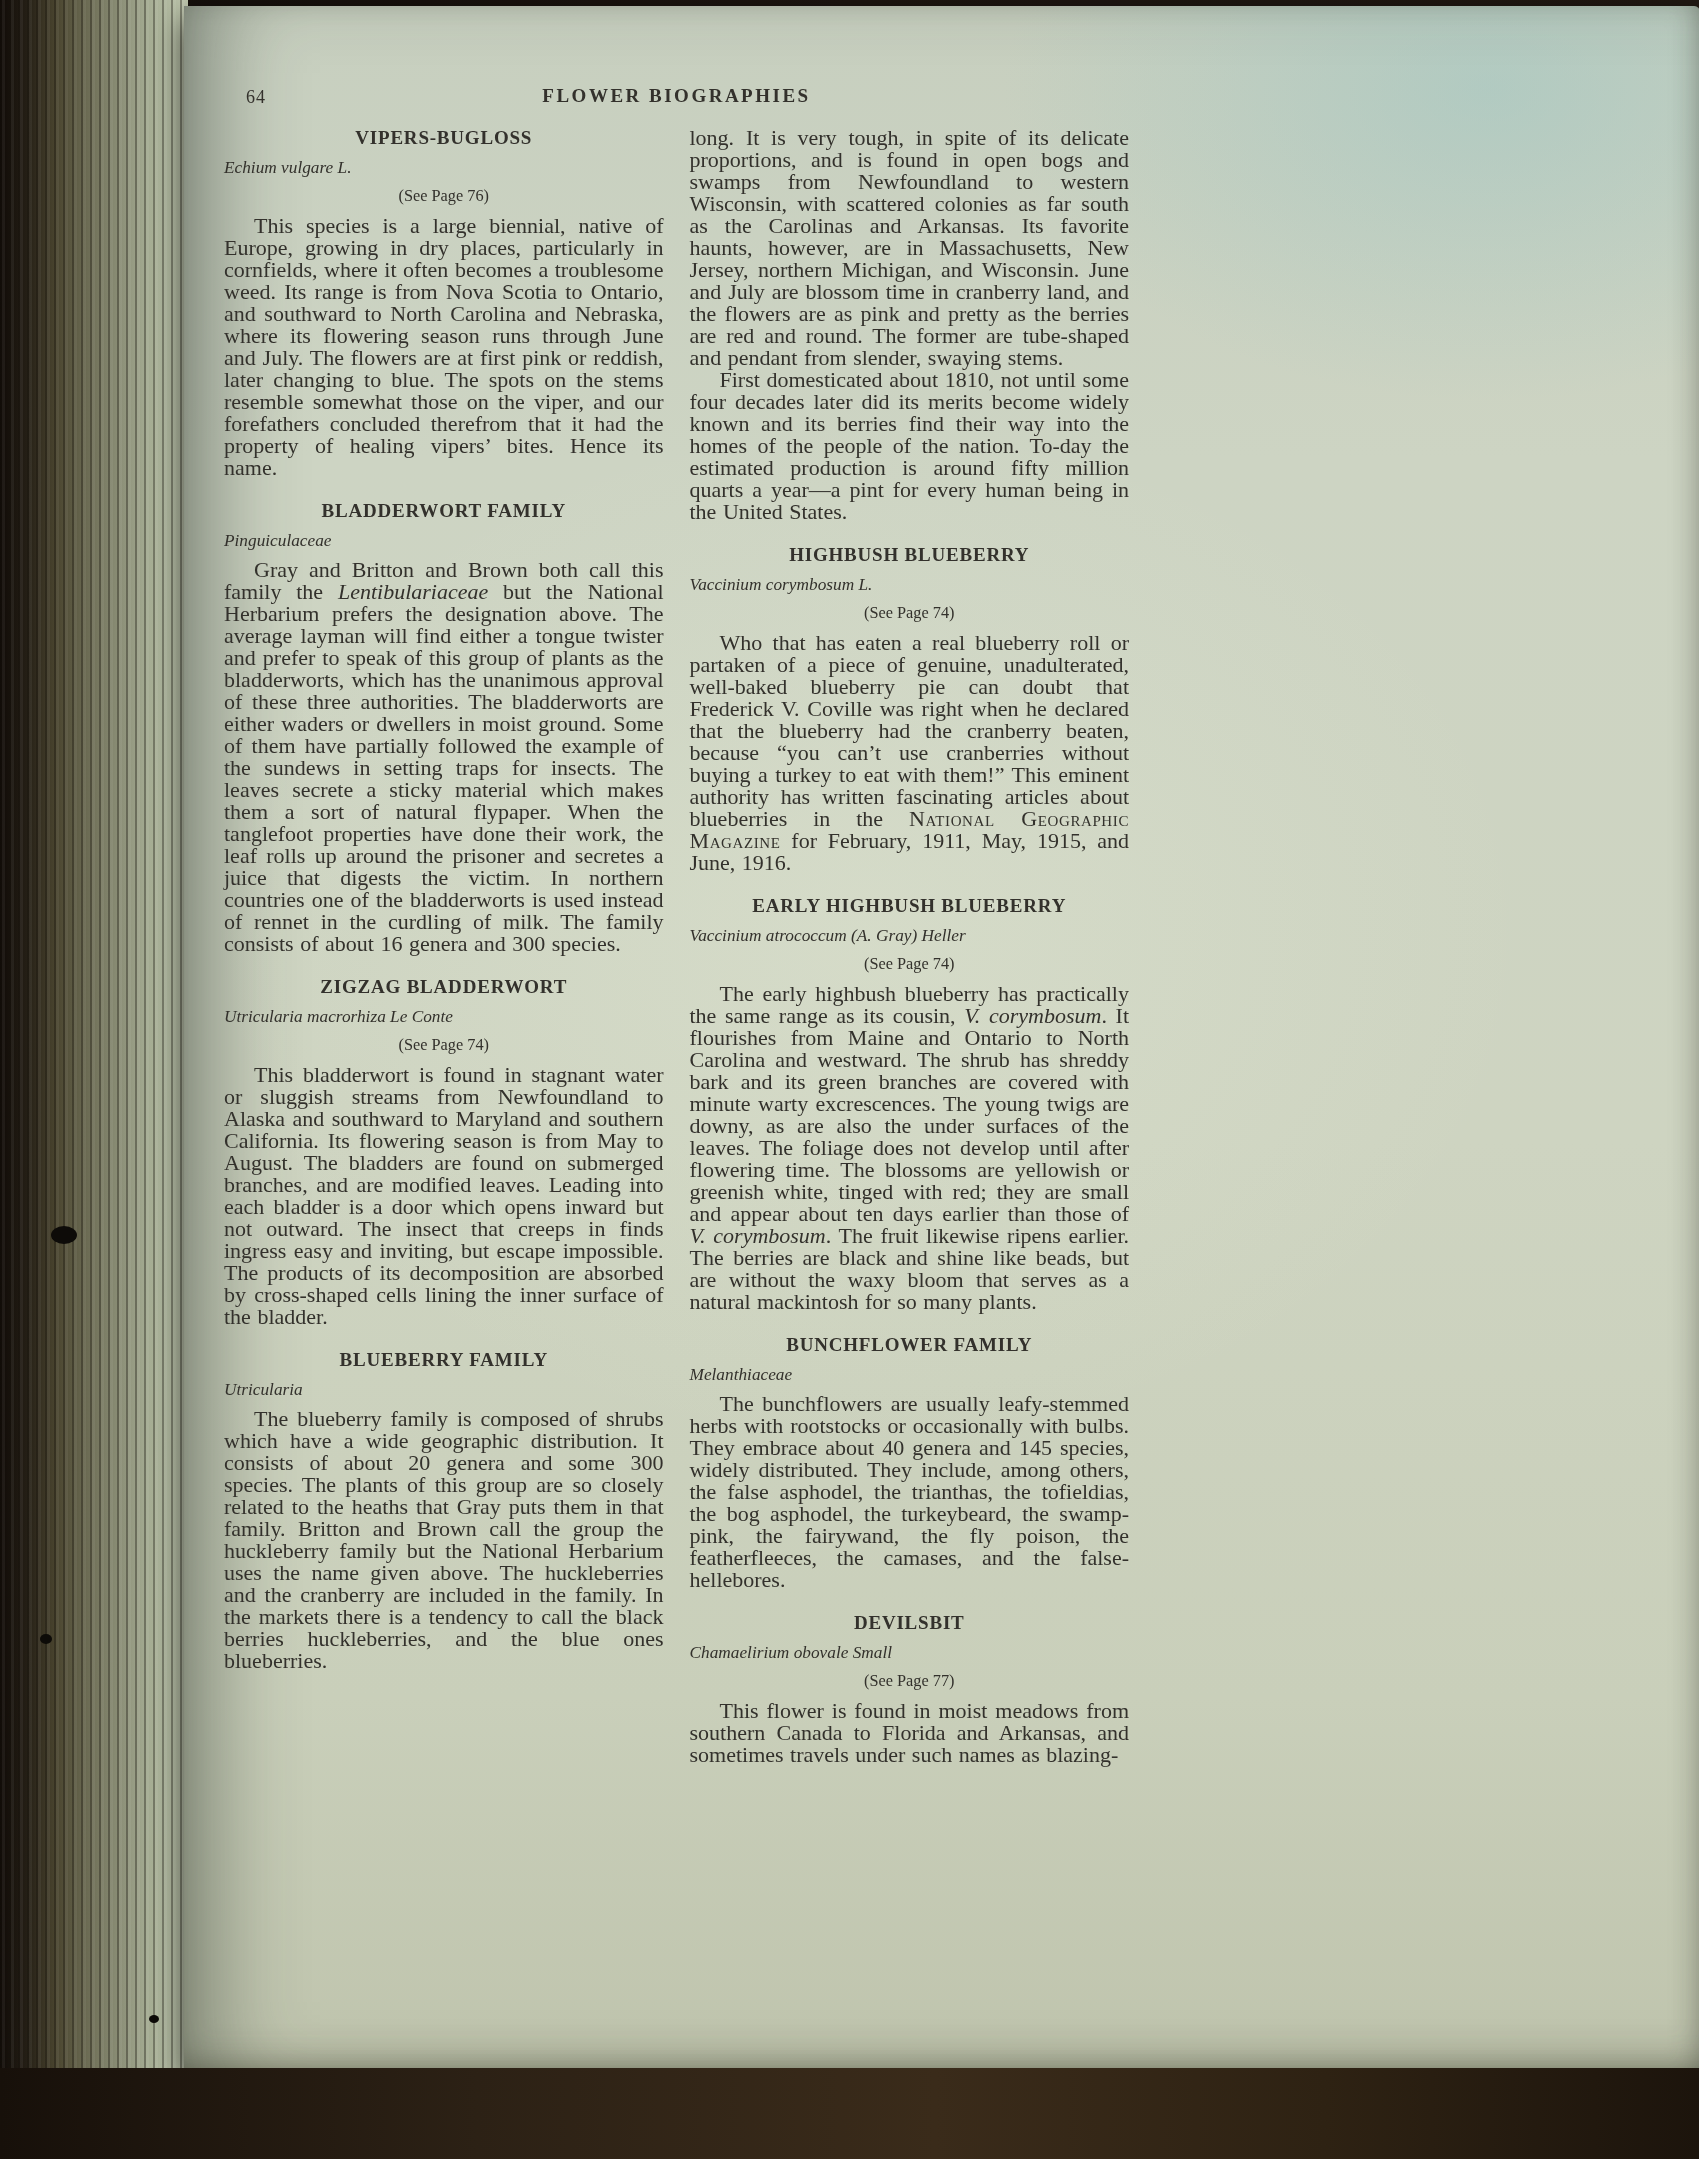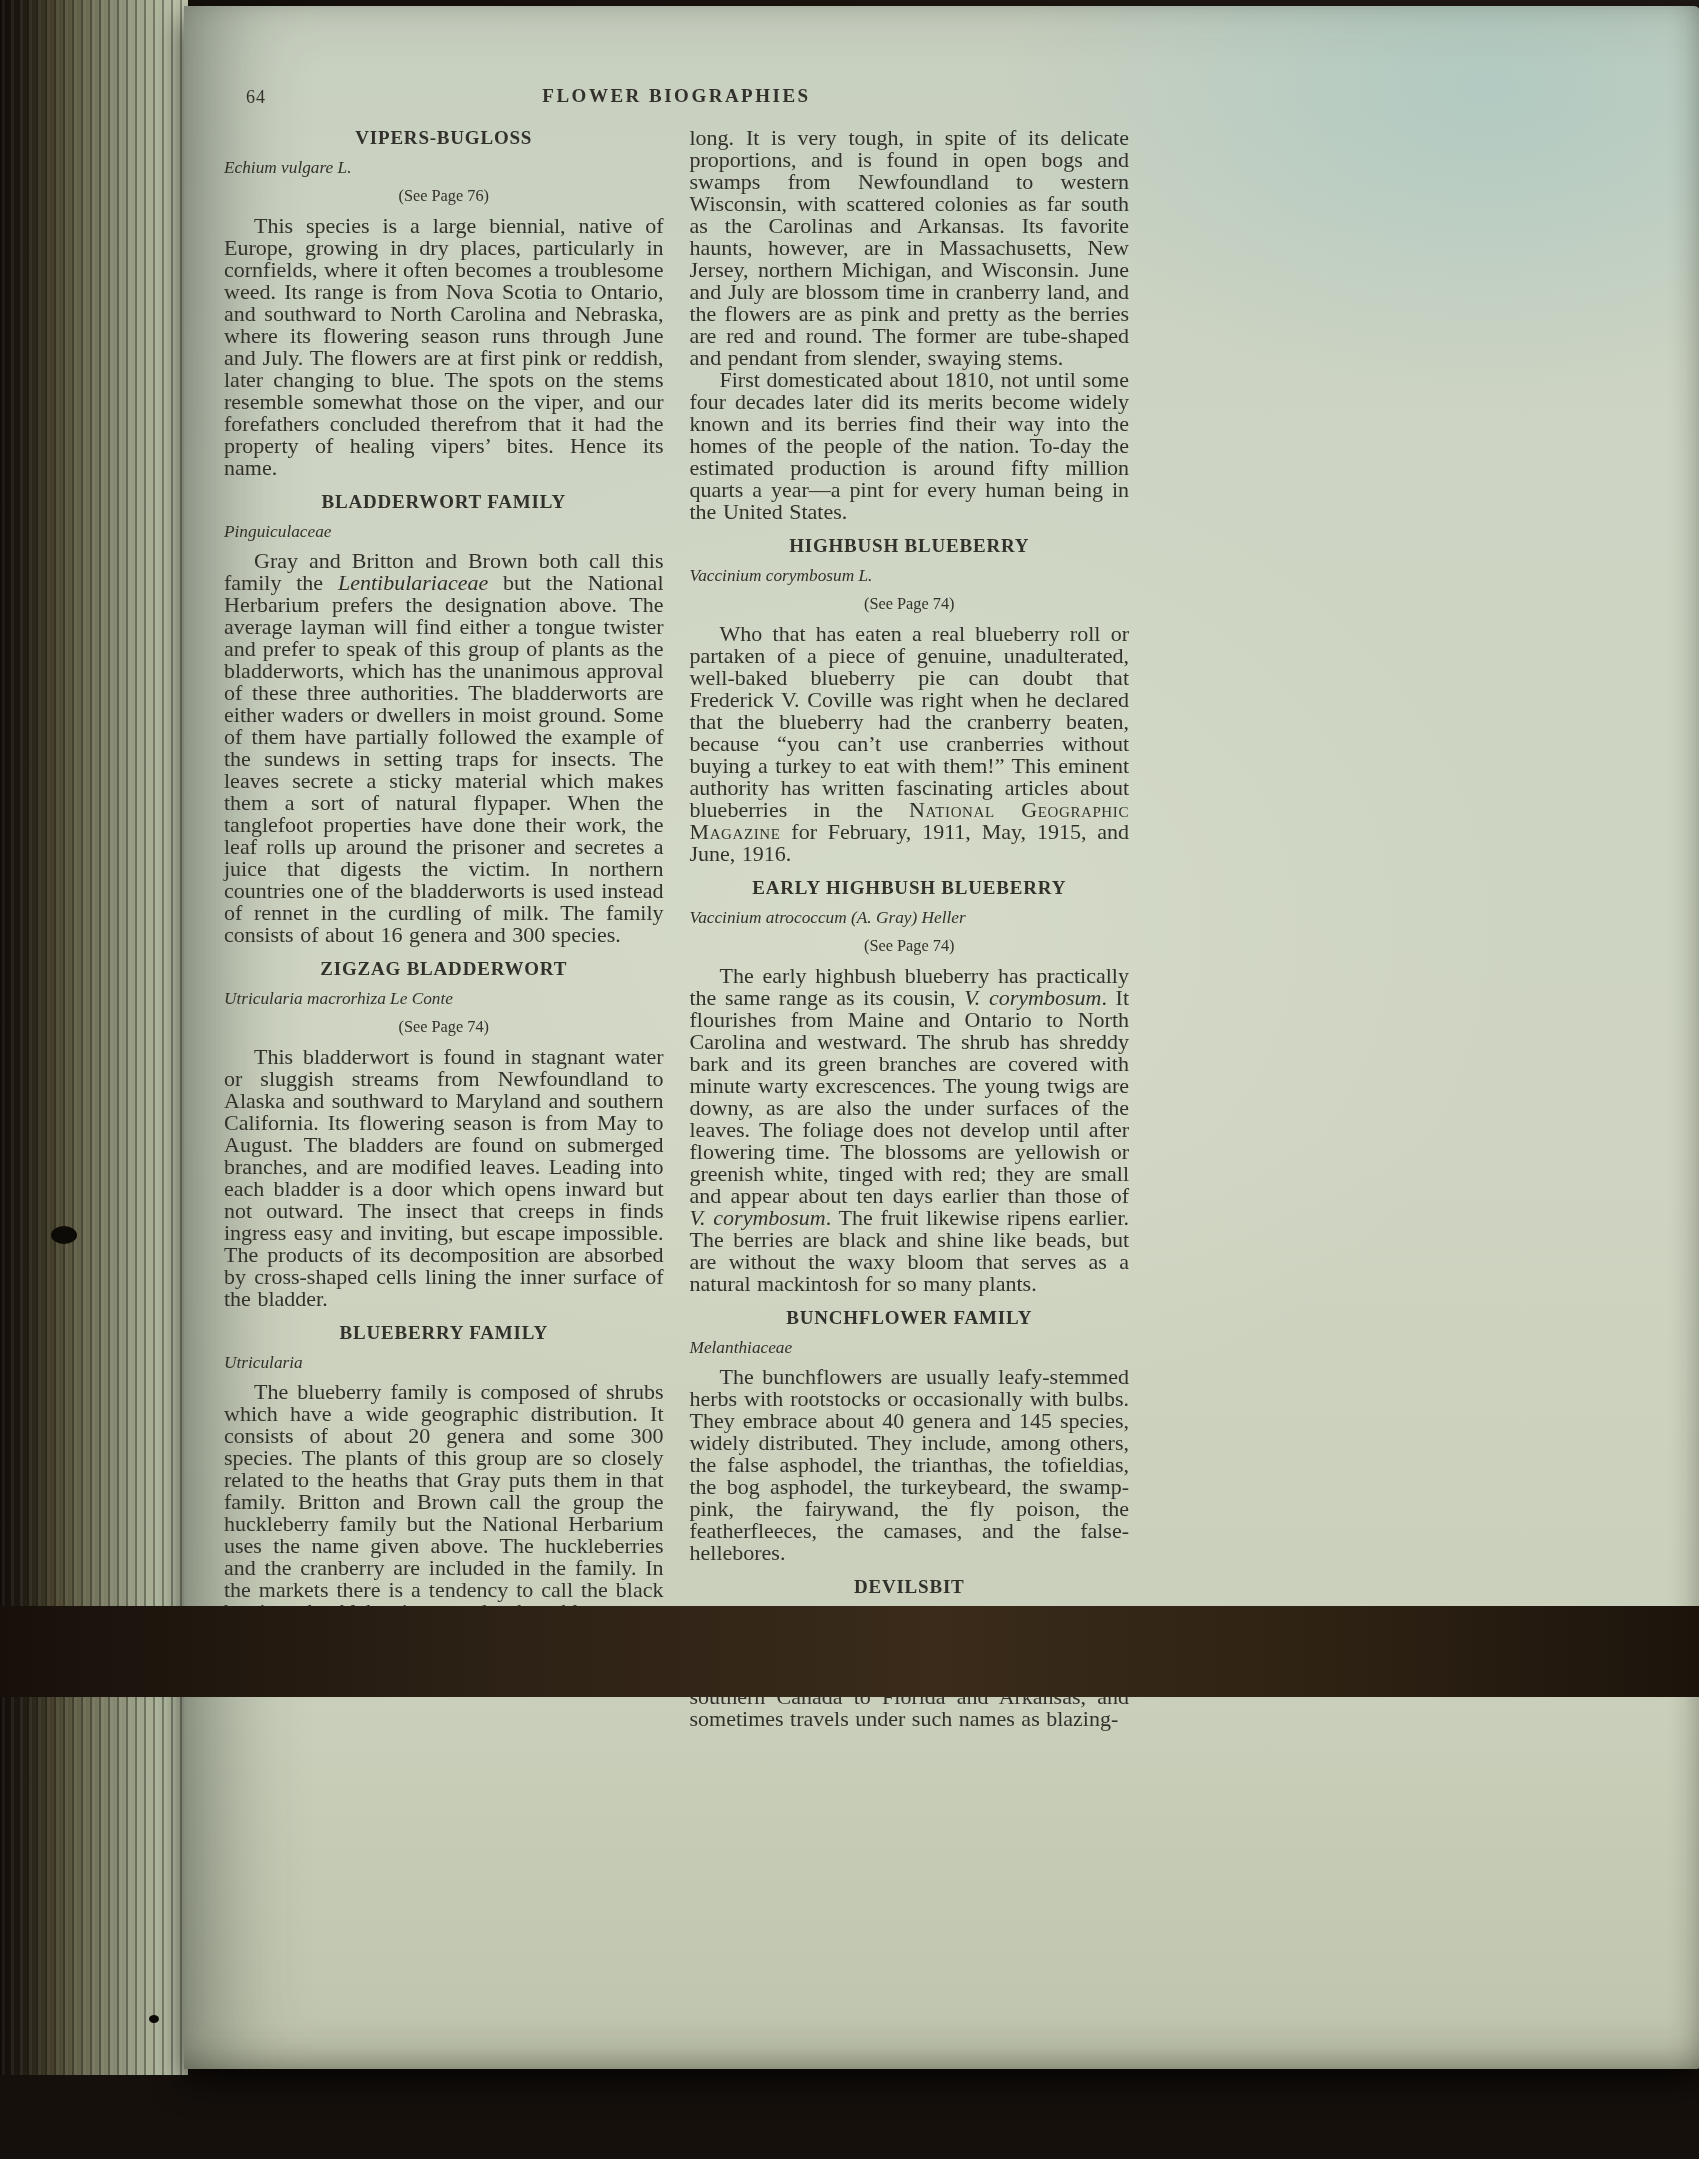--- a/index.html
+++ b/index.html
@@ -3,21 +3,21 @@
 <meta charset="utf-8">
 <style>
   * { margin:0; padding:0; box-sizing:border-box; }
   html,body { width:1700px; height:2159px; }
   body {
     font-family:"Liberation Serif","DejaVu Serif",serif;
     background:#15100c;
     overflow:hidden;
   }
   .scan {
-    position:relative; width:1700px; height:1697px;
+    position:relative; width:1700px; height:2159px;
     background:linear-gradient(90deg,#120d09 0%,#1c1510 50%,#201812 100%);
   }
   
   .gutter {
     position:absolute; left:0; top:0; width:188px; height:2075px;
     background:
       repeating-linear-gradient(90deg, rgba(20,16,10,.35) 0 2px, rgba(255,255,255,.06) 2px 5px, rgba(0,0,0,0) 5px 9px),
       linear-gradient(90deg,#100b07 0%,#241e15 14%,#4a452f 30%,#6f6f57 48%,#8f937b 66%,#aab298 82%,#bfc7ae 100%);
   }
   .speck { position:absolute; background:#0d0b08; border-radius:50%; }
@@ -50,21 +50,21 @@
     font-size:18px; letter-spacing:1px;
   }
   .runtitle {
     position:absolute; left:0; right:0; top:0; text-align:center;
     font-size:19px; font-weight:bold; letter-spacing:2.5px;
   }
   .columns { display:flex; gap:26px; margin-top:12px; }
   .col { flex:1 1 0; min-width:0; }
   .entry-heading {
     font-size:19px; font-weight:bold; letter-spacing:0.8px;
-    text-align:center; margin-top:12px; margin-bottom:9px;
+    text-align:center; margin-top:21px; margin-bottom:9px;
   }
   .entry:first-child .entry-heading { margin-top:0; }
   .entry-latin {
     font-size:17.3px; font-style:italic; text-align:left; margin-bottom:8px;
   }
   .entry-pageref { font-size:16.3px; text-align:center; margin-bottom:9px; }
   .entry p {
     font-size:22px; line-height:22px; text-align:justify; text-indent:30px;
     word-spacing:1px;
   }

